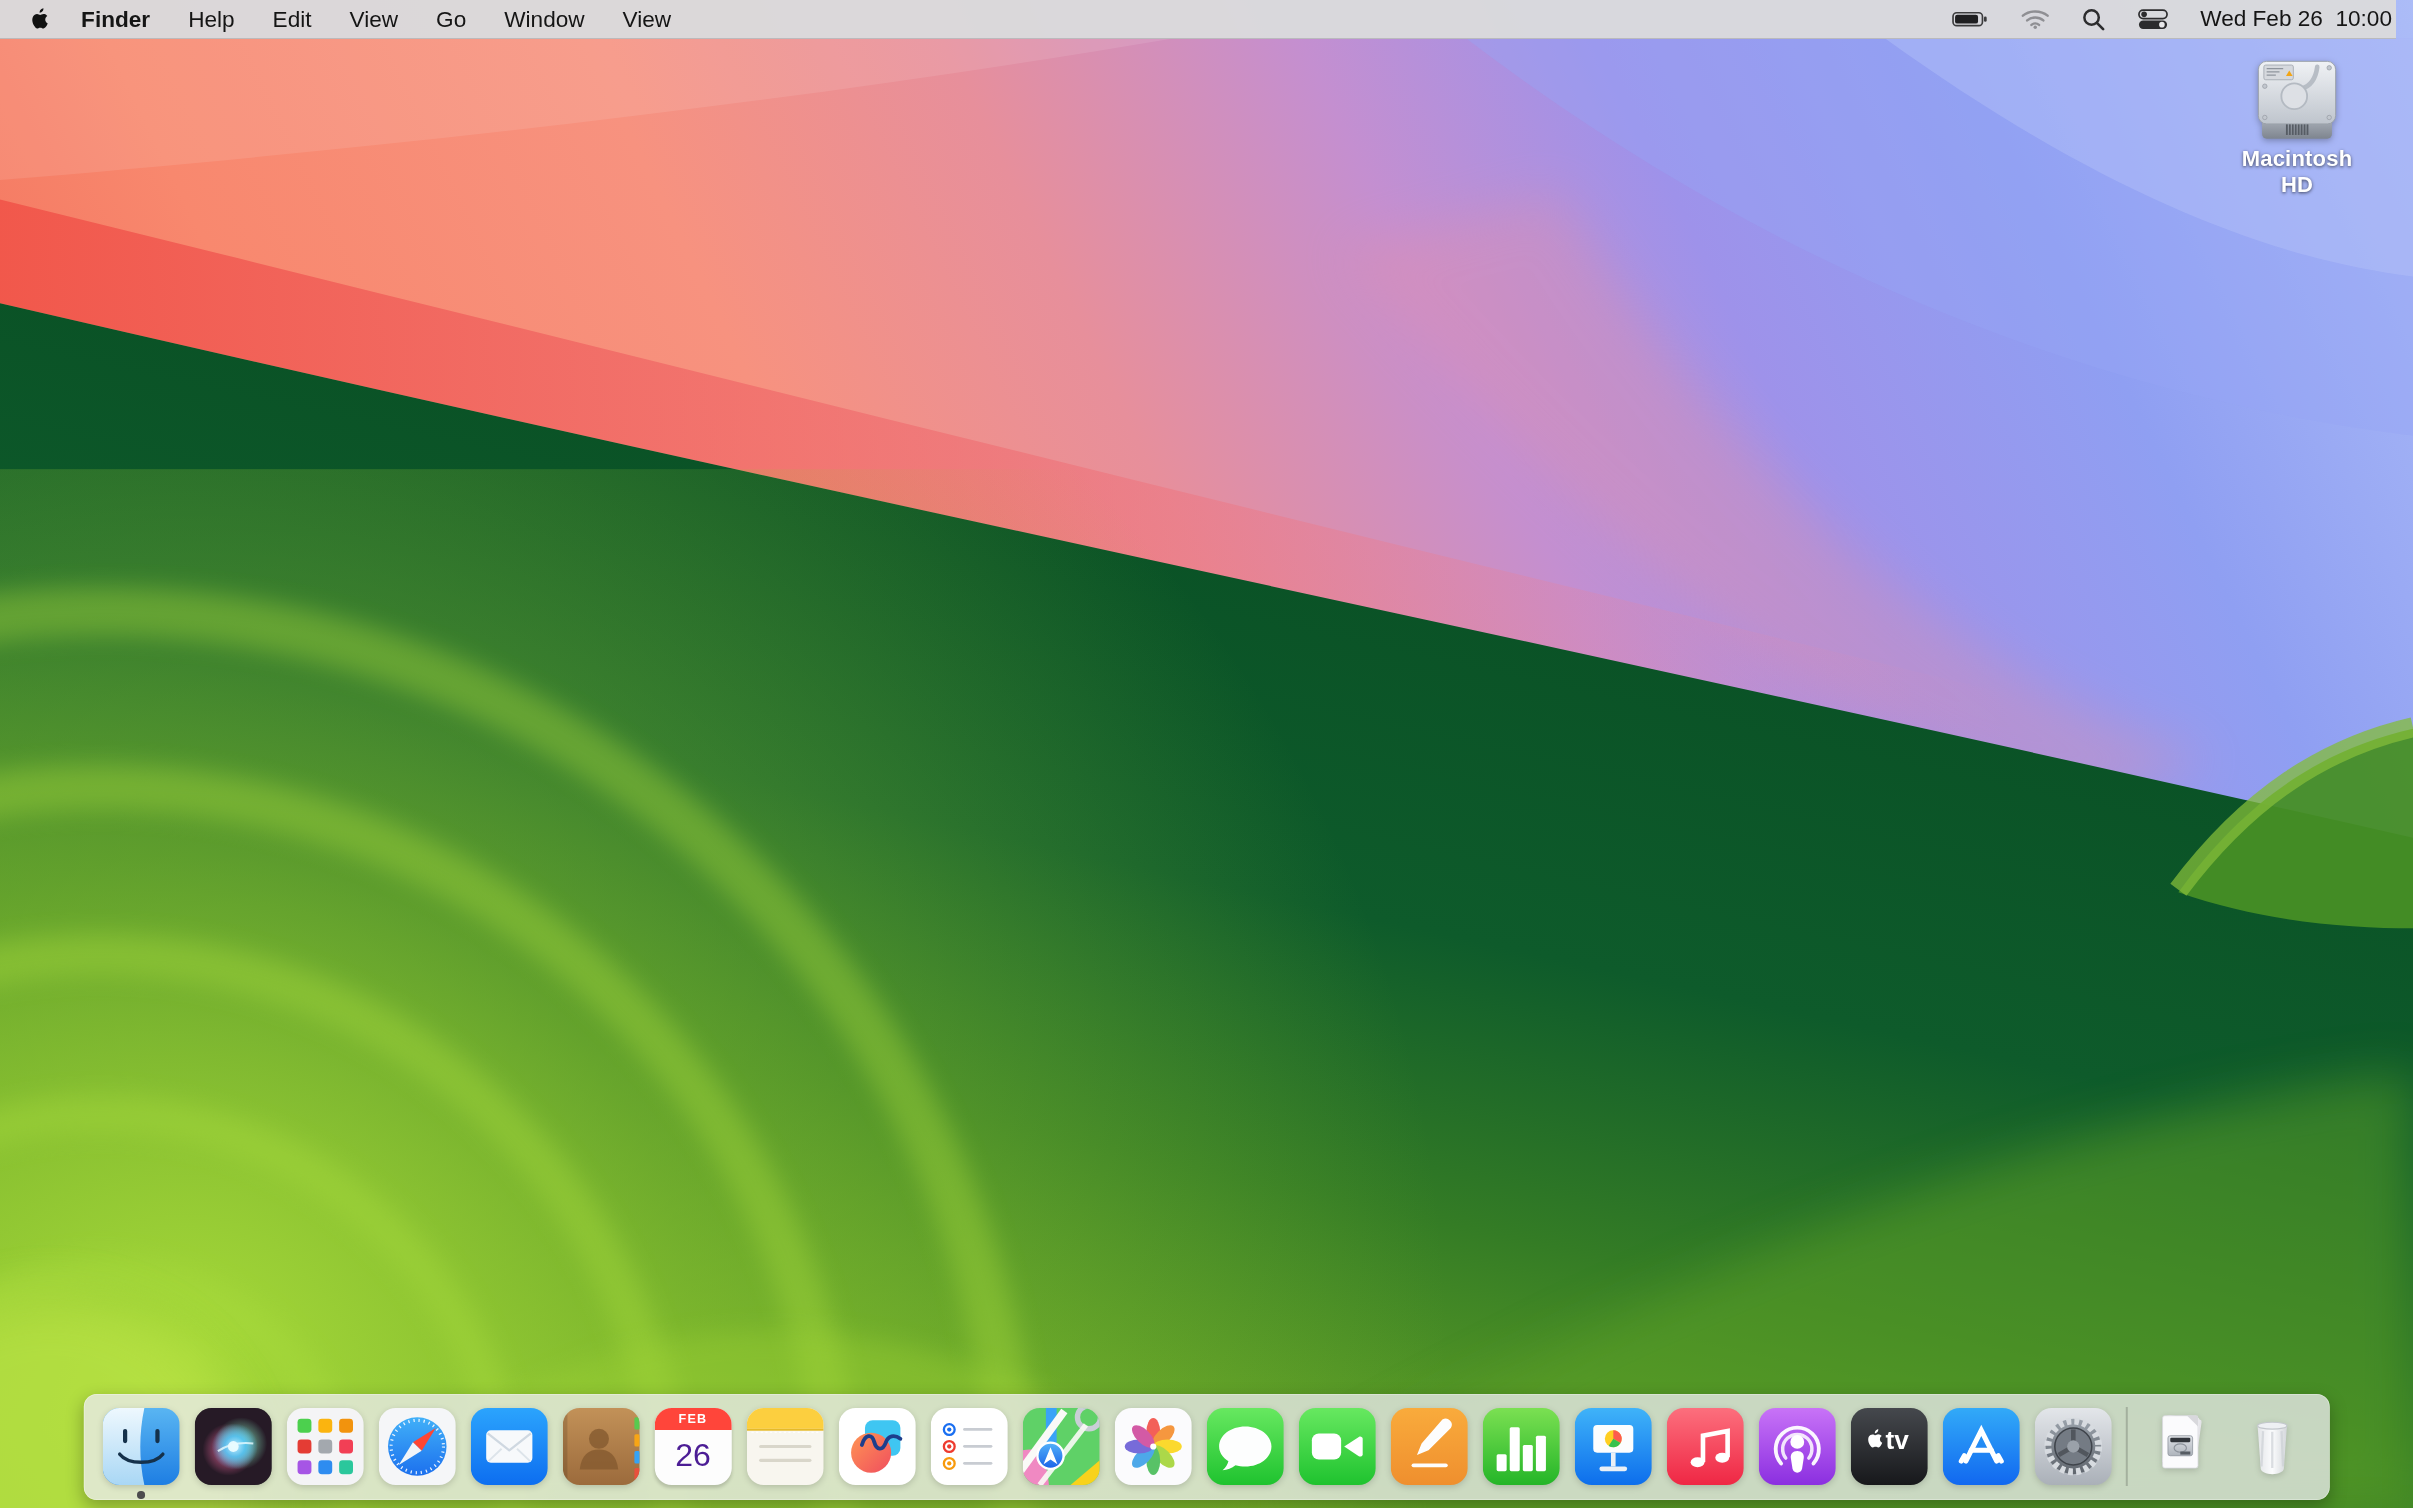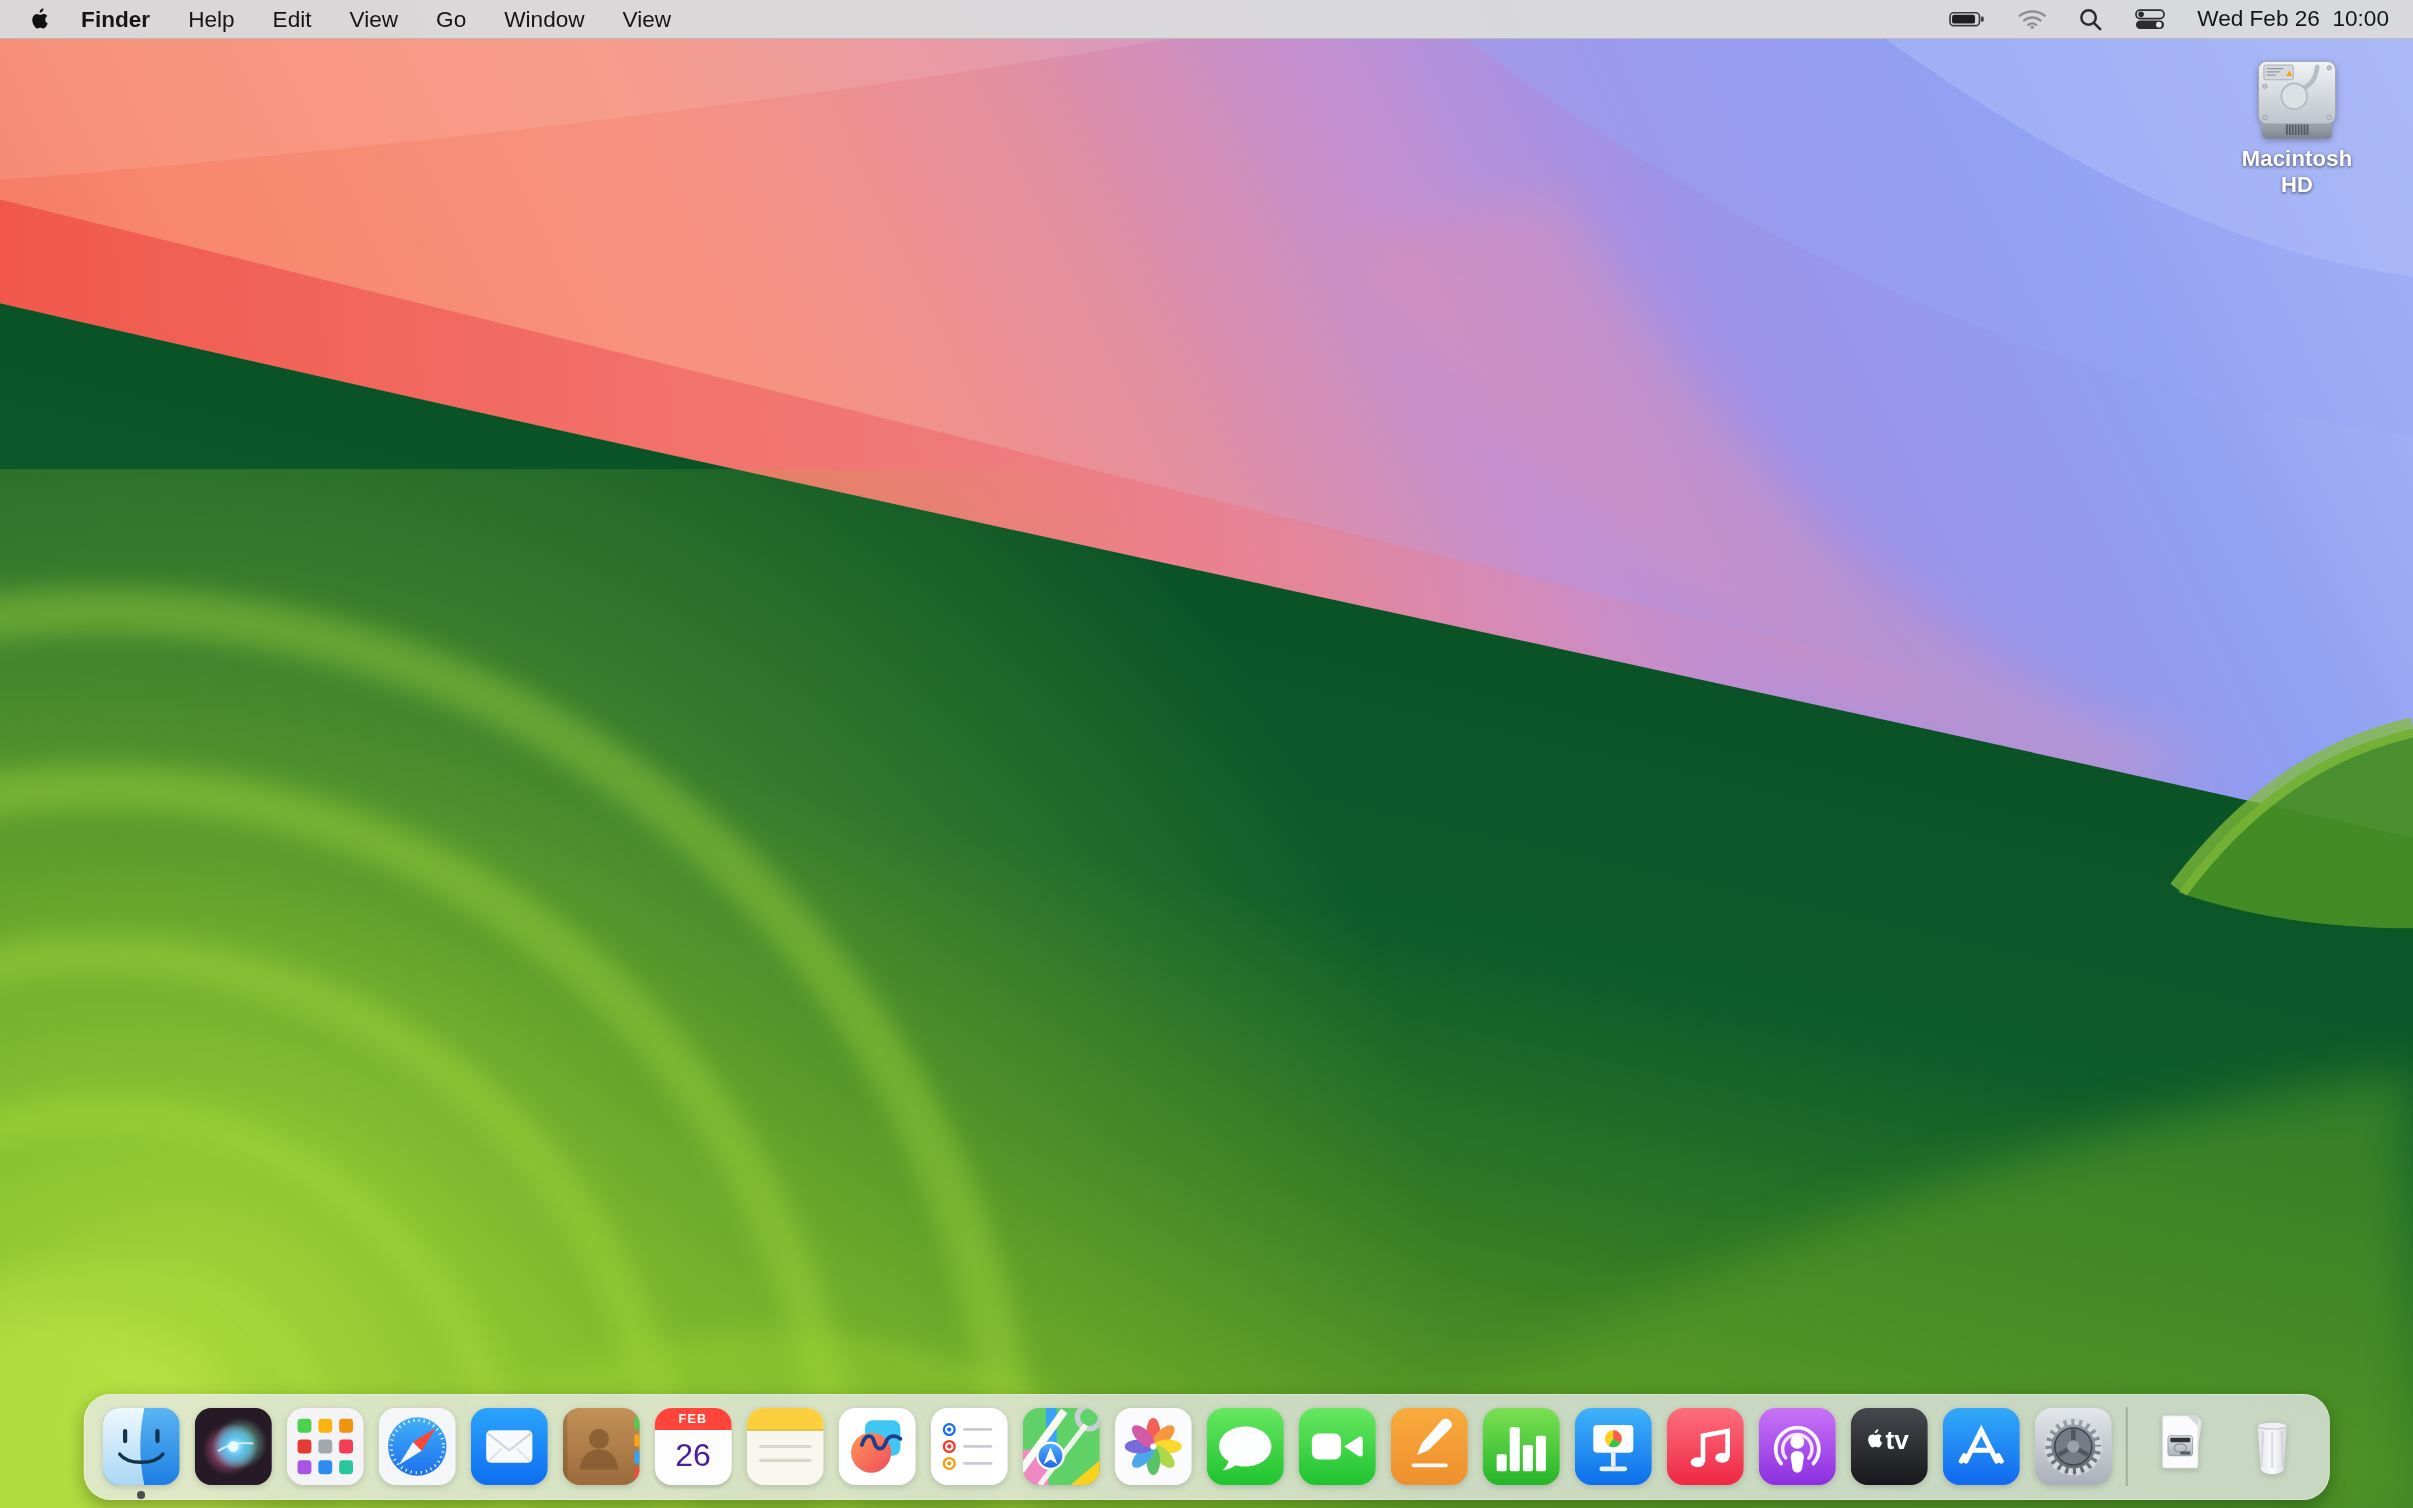--- a/index.html
+++ b/index.html
@@ -1,42 +1,42 @@
 <!DOCTYPE html>
 <html style="font-size:13.4px"><head>
 <meta charset="utf-8">
 <style>
   html,body{margin:0;padding:0;background:#222;}
   #screen{position:relative;width:2413px;height:1508px;overflow:hidden;
     font-family:"Liberation Sans",sans-serif;background:#0e5b2b;}
   #wallpaper{position:absolute;inset:0;width:2413px;height:1508px;display:block;}
 
   
-  #menubar{position:absolute;top:0;left:0;right:0;height:39px;z-index:10;
+  #menubar{position:absolute;top:0;left:0;right:17px;height:39px;z-index:10;
     background:rgba(218,218,220,0.97);border-bottom:0.8px solid rgba(0,0,0,0.14);
     display:flex;align-items:center;justify-content:space-between;
-    padding:0 24px 0 22px;box-sizing:border-box;}
+    padding:0 4px 0 22px;box-sizing:border-box;}
   .mleft{display:flex;align-items:center;}
   .apple{display:flex;align-items:center;padding:0 13.4px 0 6.7px;}
   .mitem{font-size:22.6px;color:#151515;padding:0 19px;line-height:39px;}
   .mitem.active{font-weight:700;}
   .mright{display:flex;align-items:center;gap:32px;}
   .mright svg{display:block;}
   .clock{font-size:22.6px;color:#151515;white-space:pre;}
 
   
   #hd-icon{position:absolute;top:54px;right:49px;width:134px;text-align:center;z-index:3;}
   #hd-icon svg{display:block;margin:0 auto;filter:drop-shadow(0 2.5px 3.4px rgba(0,0,0,0.28));}
   #hd-label{margin-top:0;font-size:22px;font-weight:700;color:#fff;
     text-shadow:0 0.8px 3.4px rgba(0,0,0,0.65);letter-spacing:0.2px;}
 
   
   #dock{position:absolute;bottom:8.4px;left:50%;transform:translateX(-50%);
     height:106px;display:flex;align-items:center;padding:0 11.7px;z-index:10;
-    background:rgba(235,235,237,0.78);border-radius:27px;
+    background:rgba(235,235,237,0.78);border-radius:13px;
     box-shadow:inset 0 0 0 0.8px rgba(255,255,255,0.4),0 6.7px 17px rgba(0,0,0,0.28);}
   .dock-item{position:relative;width:77px;height:77px;margin:0 7.5px;flex:none;cursor:default;}
   .dock-item>svg{width:77px;height:77px;display:block;
     filter:drop-shadow(0 2.5px 3.4px rgba(0,0,0,0.16));}
   .run-dot{position:absolute;left:50%;bottom:-13.4px;transform:translateX(-50%);
     width:7.5px;height:7.5px;border-radius:50%;background:#4c4c4e;}
   .dock-sep{width:1.7px;height:79px;background:rgba(0,0,0,0.18);margin:0 6.7px;flex:none;}
 
   
   .cal{width:77px;height:77px;border-radius:17px;overflow:hidden;background:#fdfdfd;

